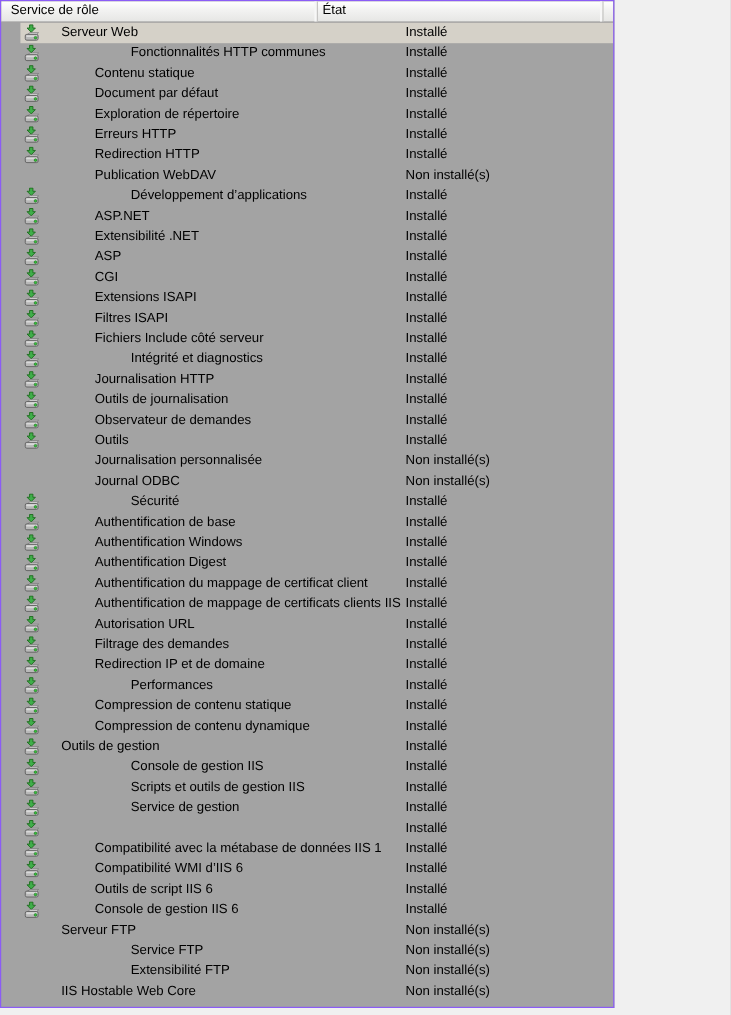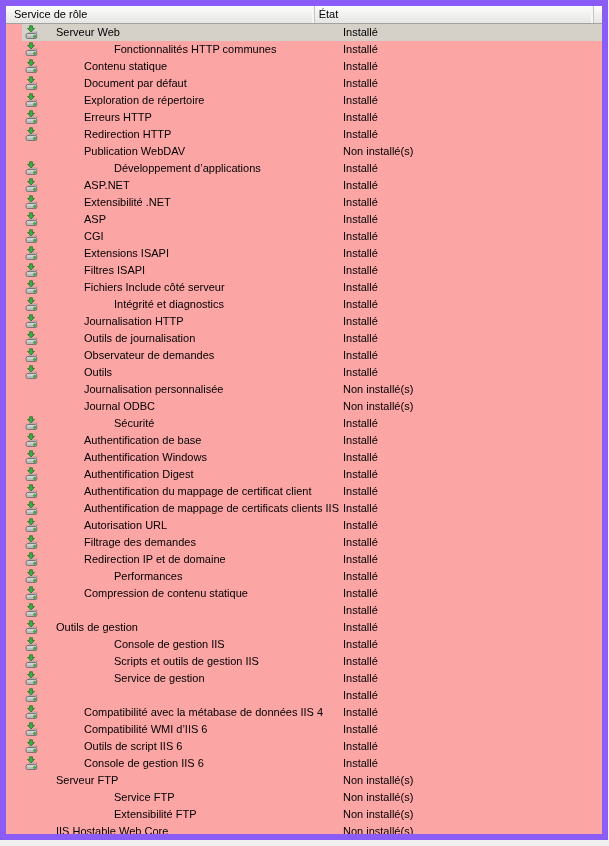--- a/index.html
+++ b/index.html
@@ -5,24 +5,24 @@
   html,body{margin:0;padding:0;}
   body{
     width:609px;height:846px;
     background:#f0f0f0;
     font-family:"Liberation Sans",sans-serif;
     position:relative;
     overflow:hidden;
   }
   .listview{
     position:absolute;top:0;left:0;
-    width:608px;height:840px;
+    width:512px;height:840px;
     box-sizing:border-box;
-    background:#fca5a5;
-    border:6px solid #8b5cf6;
+    background:#a3a3a3;
+    border:1px solid #8b5cf6;
     overflow:hidden;
   }
   .lv-header{
     display:flex;
     height:18px;
     box-sizing:border-box;
     background:linear-gradient(to bottom,#ffffff 0%,#f2f2f1 45%,#e6e6e4 100%);
     border-bottom:1px solid #a3a2a2;
   }
   .hcell{
@@ -495,20 +495,21 @@
       <div class="lvrow lv3">
     <span class="icon">
       <svg viewBox="0 0 16 16" aria-hidden="true">
         <path d="M6 0.8 L9 0.8 L9 3.6 L11.2 3.6 L7.5 7.4 L3.8 3.6 L6 3.6 Z" fill="#3fae49" stroke="#1d6b1d" stroke-width="0.8"></path>
         <path d="M4.2 9.2 L6.4 7.7 L14 7.7 L12.4 9.2 Z" fill="#e9e9e9" stroke="#6b6b6b" stroke-width="0.6"></path>
         <rect x="2.2" y="9.2" width="11.4" height="5.2" rx="1.4" fill="#b9b9b9" stroke="#5f5f5f" stroke-width="0.8"></rect>
         <rect x="3" y="9.9" width="9.8" height="1.6" rx="0.8" fill="#d9d9d9"></rect>
         <circle cx="11.3" cy="12.2" r="1.2" fill="#35c13a" stroke="#1d6b1d" stroke-width="0.5"></circle>
       </svg>
     </span>
+    <span class="name">Compression de contenu dynamique</span>
     <span class="status">Installé</span>
   </div>
       <div class="lvrow lv1">
     <span class="icon">
       <svg viewBox="0 0 16 16" aria-hidden="true">
         <path d="M6 0.8 L9 0.8 L9 3.6 L11.2 3.6 L7.5 7.4 L3.8 3.6 L6 3.6 Z" fill="#3fae49" stroke="#1d6b1d" stroke-width="0.8"></path>
         <path d="M4.2 9.2 L6.4 7.7 L14 7.7 L12.4 9.2 Z" fill="#e9e9e9" stroke="#6b6b6b" stroke-width="0.6"></path>
         <rect x="2.2" y="9.2" width="11.4" height="5.2" rx="1.4" fill="#b9b9b9" stroke="#5f5f5f" stroke-width="0.8"></rect>
         <rect x="3" y="9.9" width="9.8" height="1.6" rx="0.8" fill="#d9d9d9"></rect>
         <circle cx="11.3" cy="12.2" r="1.2" fill="#35c13a" stroke="#1d6b1d" stroke-width="0.5"></circle>
@@ -571,21 +572,21 @@
       <div class="lvrow lv3">
     <span class="icon">
       <svg viewBox="0 0 16 16" aria-hidden="true">
         <path d="M6 0.8 L9 0.8 L9 3.6 L11.2 3.6 L7.5 7.4 L3.8 3.6 L6 3.6 Z" fill="#3fae49" stroke="#1d6b1d" stroke-width="0.8"></path>
         <path d="M4.2 9.2 L6.4 7.7 L14 7.7 L12.4 9.2 Z" fill="#e9e9e9" stroke="#6b6b6b" stroke-width="0.6"></path>
         <rect x="2.2" y="9.2" width="11.4" height="5.2" rx="1.4" fill="#b9b9b9" stroke="#5f5f5f" stroke-width="0.8"></rect>
         <rect x="3" y="9.9" width="9.8" height="1.6" rx="0.8" fill="#d9d9d9"></rect>
         <circle cx="11.3" cy="12.2" r="1.2" fill="#35c13a" stroke="#1d6b1d" stroke-width="0.5"></circle>
       </svg>
     </span>
-    <span class="name">Compatibilité avec la métabase de données IIS 4</span>
+    <span class="name">Compatibilité avec la métabase de données IIS 1</span>
     <span class="status">Installé</span>
   </div>
       <div class="lvrow lv3">
     <span class="icon">
       <svg viewBox="0 0 16 16" aria-hidden="true">
         <path d="M6 0.8 L9 0.8 L9 3.6 L11.2 3.6 L7.5 7.4 L3.8 3.6 L6 3.6 Z" fill="#3fae49" stroke="#1d6b1d" stroke-width="0.8"></path>
         <path d="M4.2 9.2 L6.4 7.7 L14 7.7 L12.4 9.2 Z" fill="#e9e9e9" stroke="#6b6b6b" stroke-width="0.6"></path>
         <rect x="2.2" y="9.2" width="11.4" height="5.2" rx="1.4" fill="#b9b9b9" stroke="#5f5f5f" stroke-width="0.8"></rect>
         <rect x="3" y="9.9" width="9.8" height="1.6" rx="0.8" fill="#d9d9d9"></rect>
         <circle cx="11.3" cy="12.2" r="1.2" fill="#35c13a" stroke="#1d6b1d" stroke-width="0.5"></circle>

